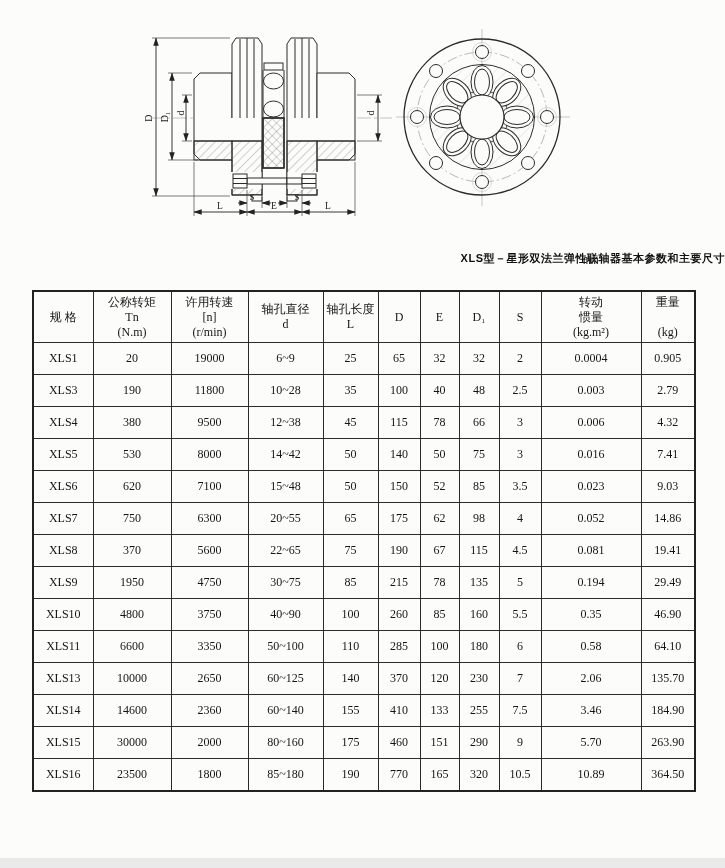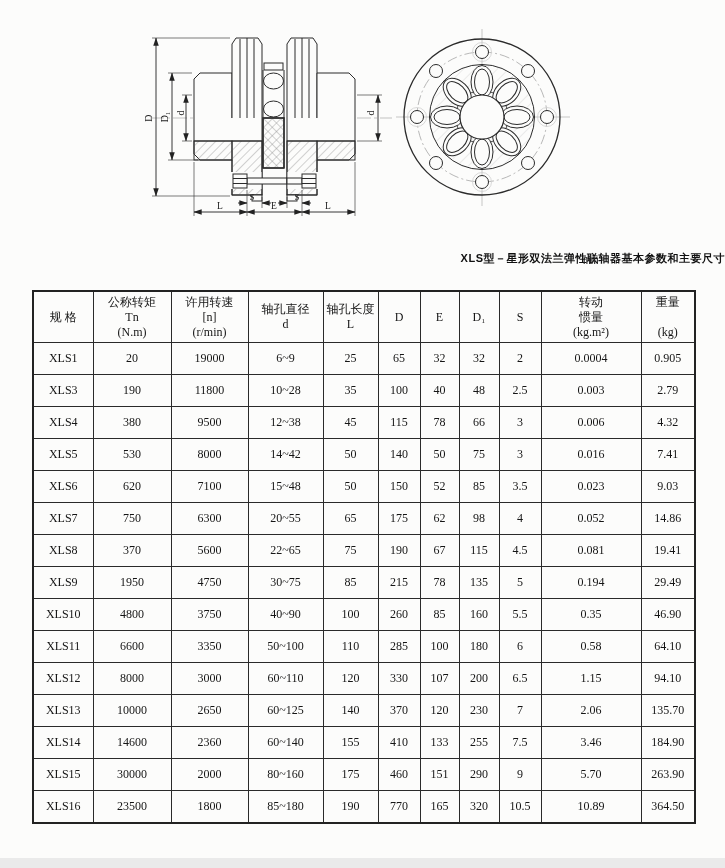--- a/index.html
+++ b/index.html
@@ -403,33 +403,20 @@
           <td>50~100</td>
           <td>110</td>
           <td>285</td>
           <td>100</td>
           <td>180</td>
           <td>6</td>
           <td>0.58</td>
           <td>64.10</td>
         </tr>
         <tr>
-          <td>XLS12</td>
-          <td>8000</td>
-          <td>3000</td>
-          <td>60~110</td>
-          <td>120</td>
-          <td>330</td>
-          <td>107</td>
-          <td>200</td>
-          <td>6.5</td>
-          <td>1.15</td>
-          <td>94.10</td>
-        </tr>
-        <tr>
           <td>XLS13</td>
           <td>10000</td>
           <td>2650</td>
           <td>60~125</td>
           <td>140</td>
           <td>370</td>
           <td>120</td>
           <td>230</td>
           <td>7</td>
           <td>2.06</td>

